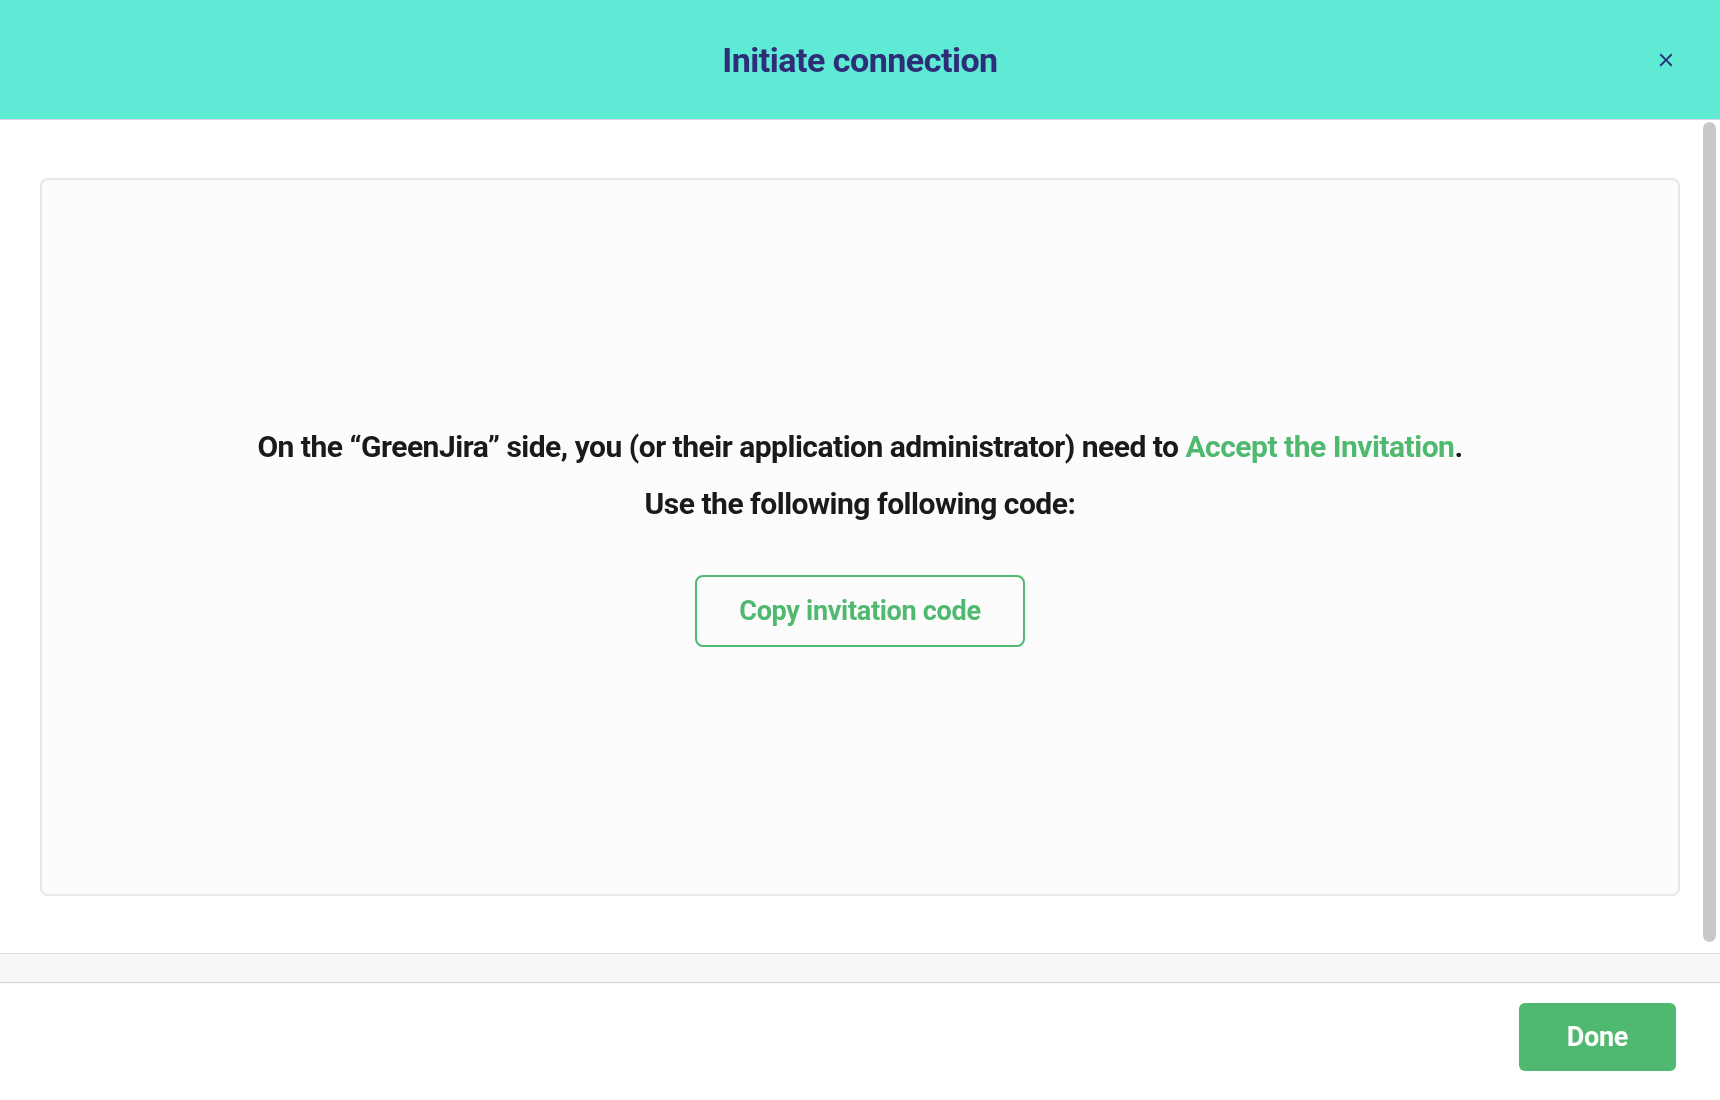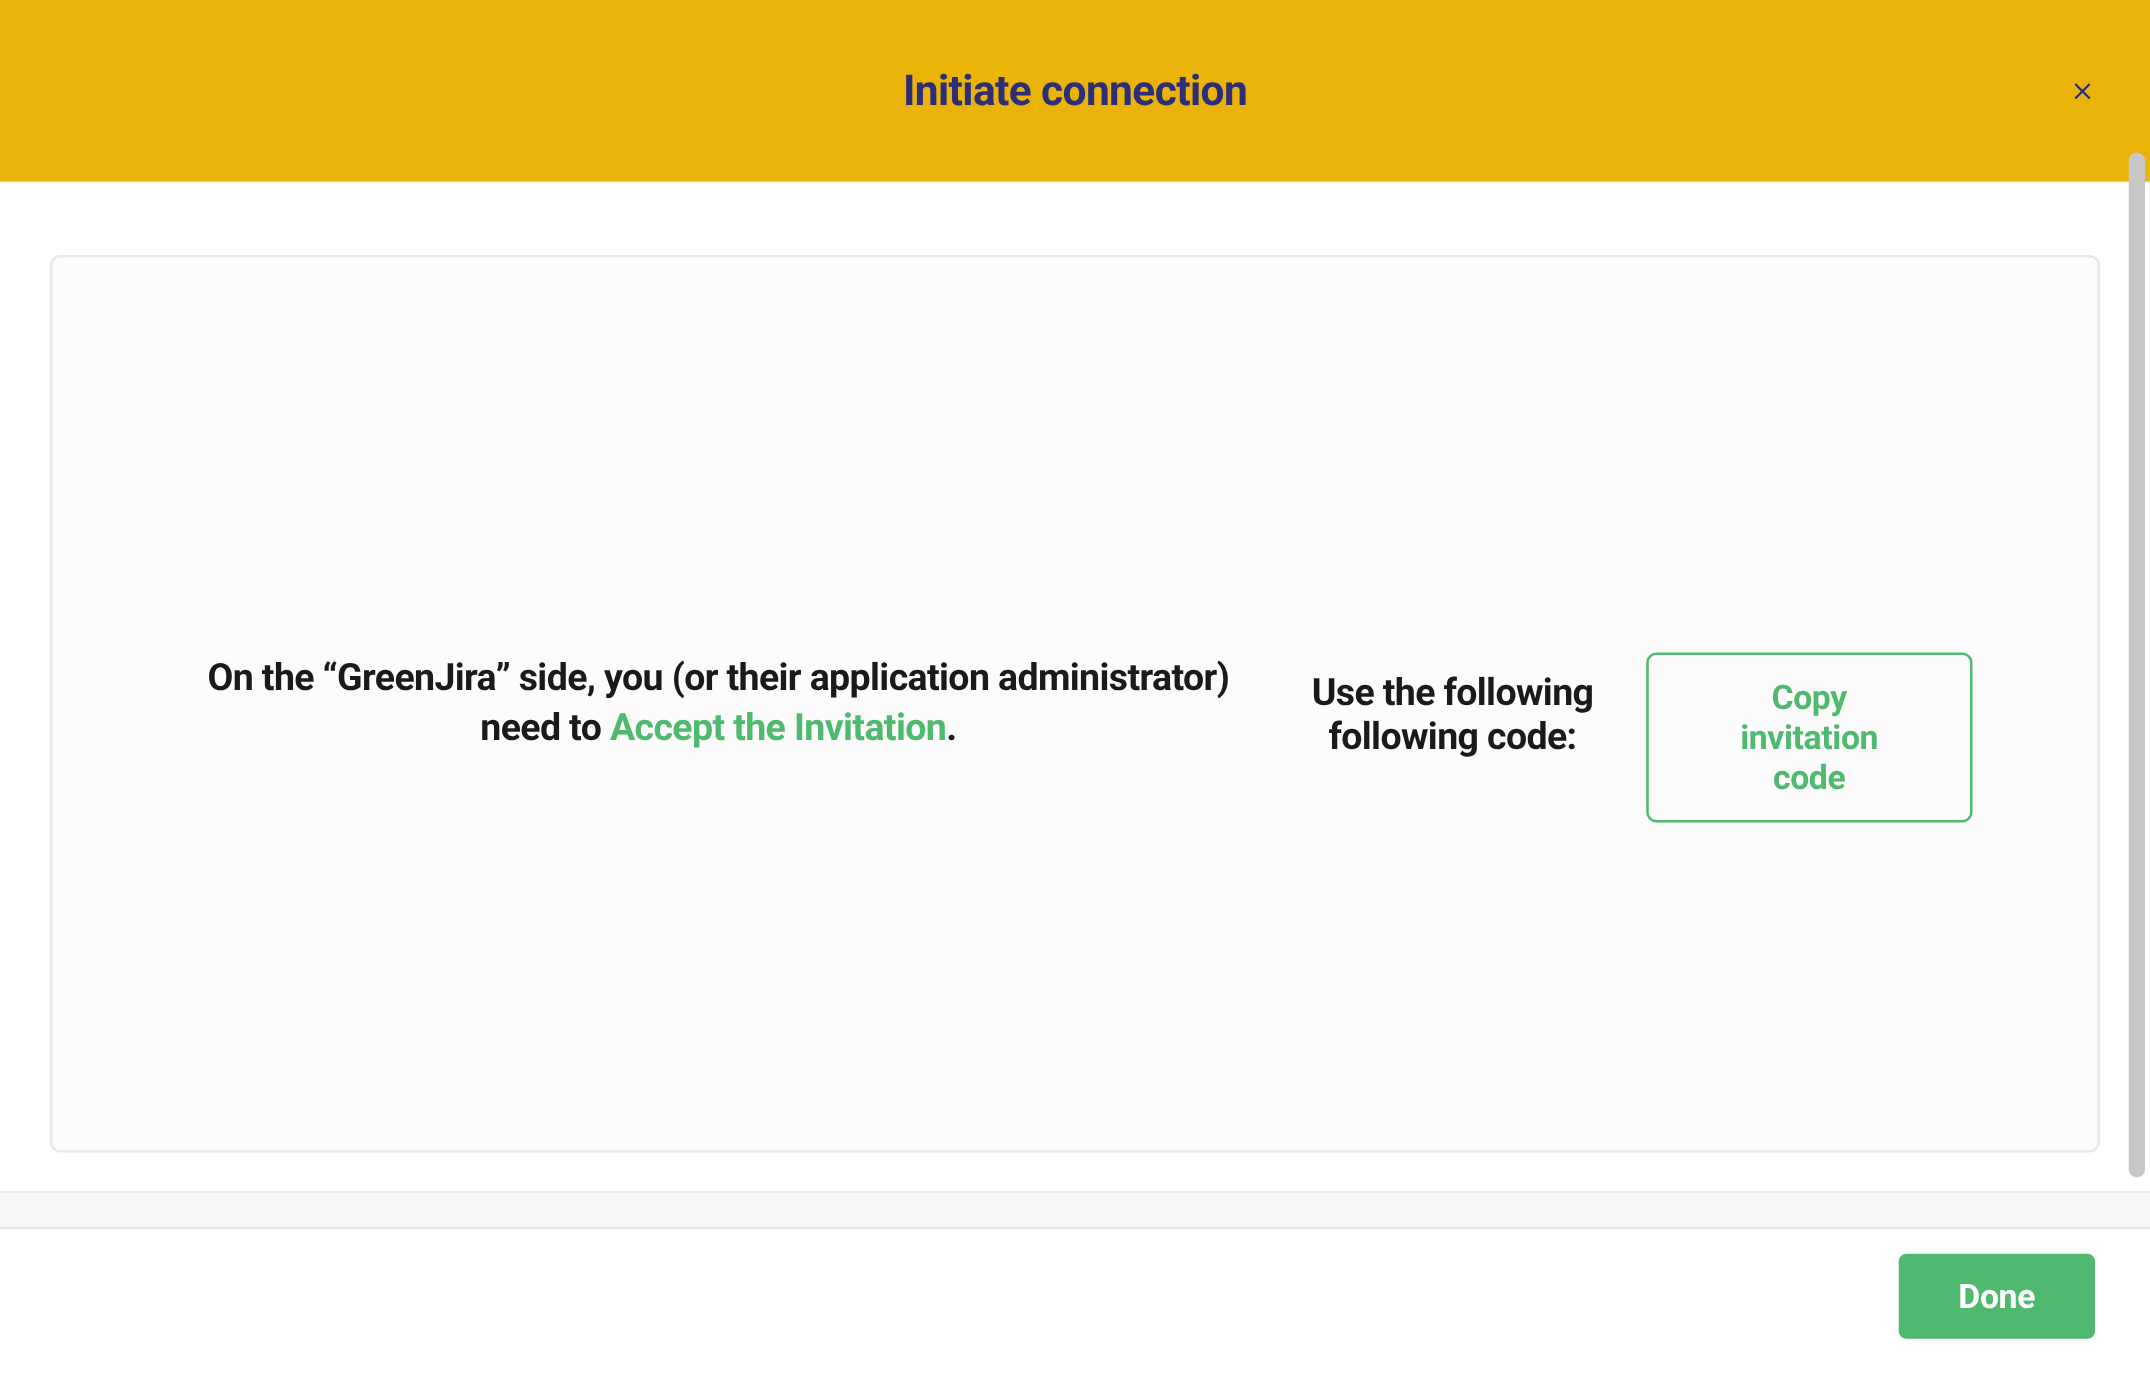--- a/index.html
+++ b/index.html
@@ -18,22 +18,22 @@
     }
     
     .modal-container {
       width: 100%;
       height: 100%;
       display: flex;
       flex-direction: column;
     }
     
     .modal-header {
-      background: #eab308;
-      height: 146px;
+      background: #5eead4;
+      height: 120px;
       display: flex;
       align-items: center;
       justify-content: center;
       position: relative;
       border-bottom: 1px solid #d8d7e6;
     }
     
     .modal-title {
       font-size: 34px;
       font-weight: 700;
@@ -67,21 +67,21 @@
       position: relative;
       overflow-y: auto;
     }
     
     .content-card {
       border: 2px solid #e8e8e8;
       border-radius: 8px;
       background: #fcfcfc;
       height: 718px;
       display: flex;
-      flex-direction: row;
+      flex-direction: column;
       align-items: center;
       justify-content: center;
       padding: 40px 100px;
     }
     
     .instruction-text {
       font-size: 30px;
       font-weight: 700;
       color: #1a1a1a;
       text-align: center;

